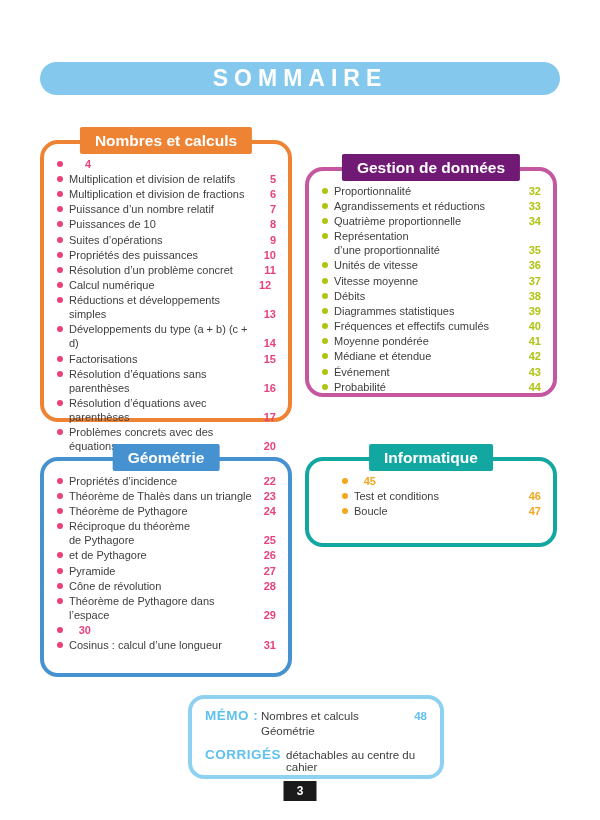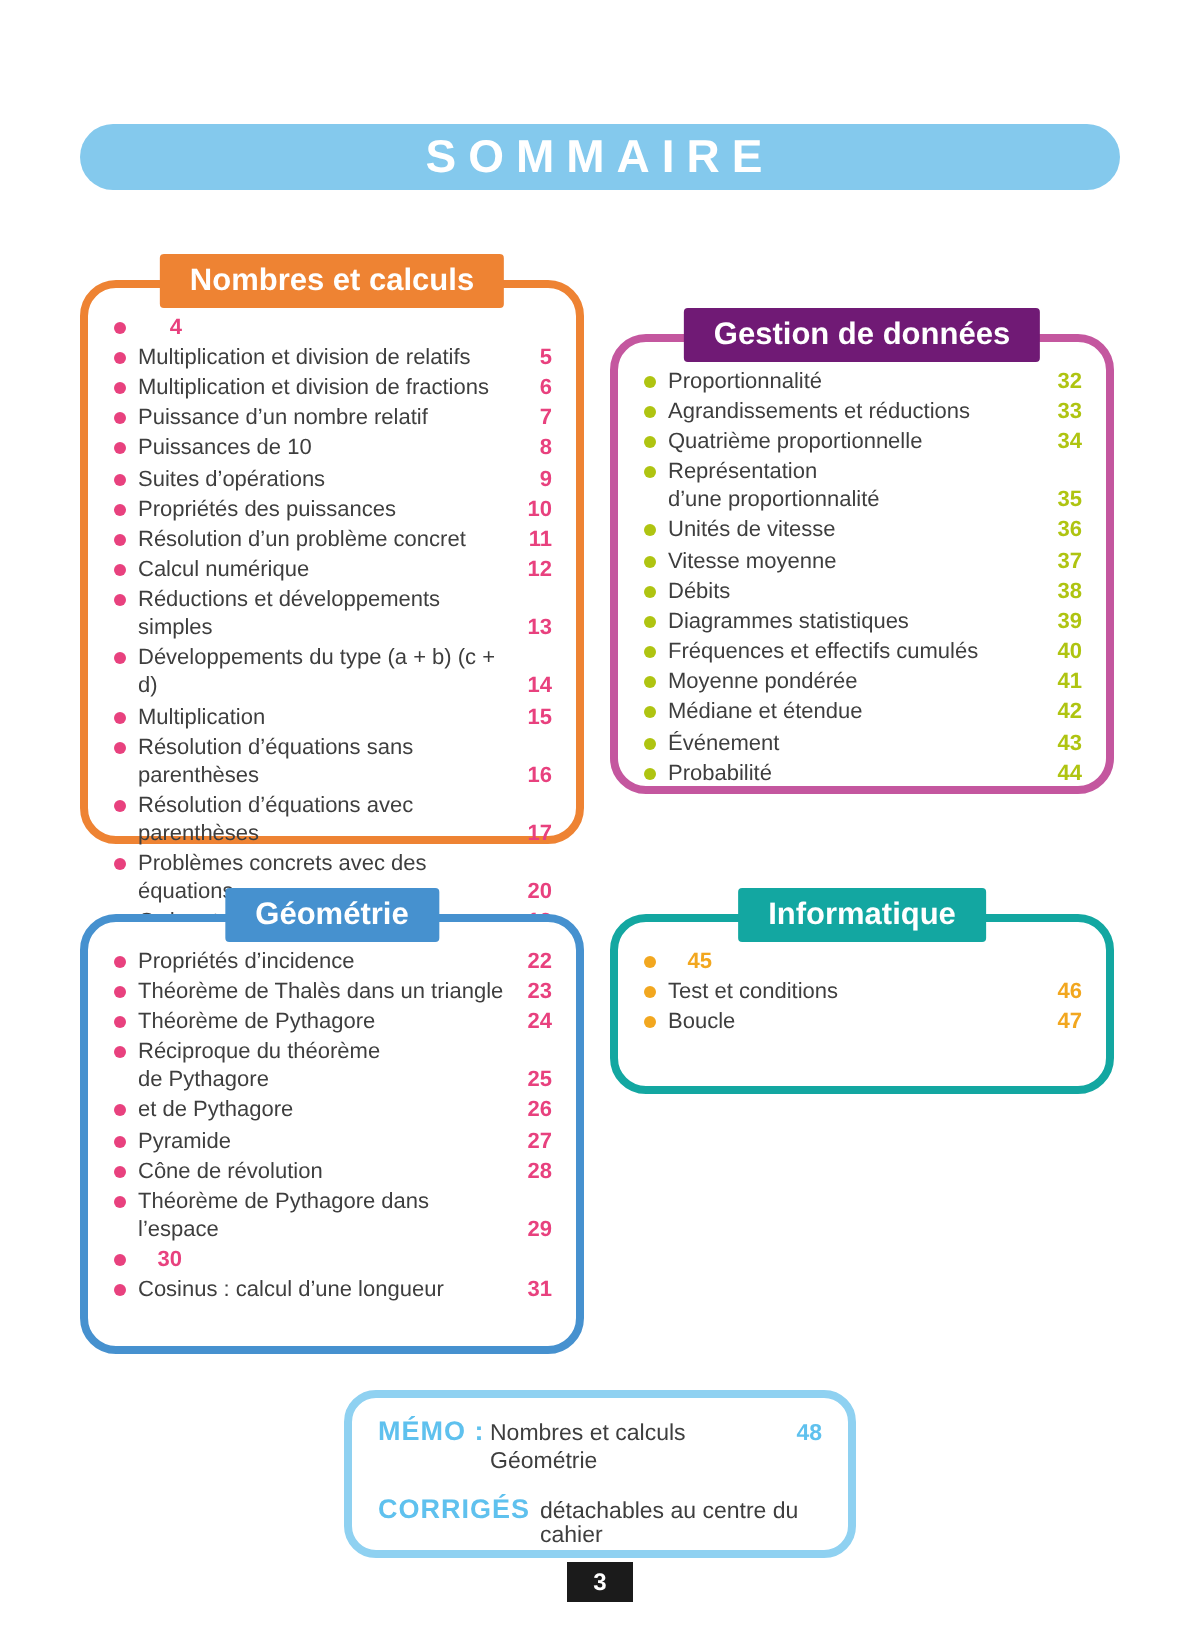--- a/index.html
+++ b/index.html
@@ -136,40 +136,40 @@
         <span class="label">
           <span class="line">Résolution d’un problème concret</span>
         </span>
         <span class="pagenum" style="color: rgb(232, 65, 126);">11</span>
       </li>
       <li class="toc-item">
         <span class="bullet" style="background: rgb(232, 65, 126);"></span>
         <span class="label">
           <span class="line">Calcul numérique</span>
         </span>
-        <span class="pagenum" style="color: rgb(232, 65, 126);">12</span>
+        <span class="pagenum" style="color: rgb(232, 65, 126); text-align: center;">12</span>
       </li>
       <li class="toc-item">
         <span class="bullet" style="background: rgb(232, 65, 126);"></span>
         <span class="label">
           <span class="line">Réductions et développements simples</span>
         </span>
         <span class="pagenum" style="color: rgb(232, 65, 126);">13</span>
       </li>
       <li class="toc-item">
         <span class="bullet" style="background: rgb(232, 65, 126);"></span>
         <span class="label">
           <span class="line">Développements du type (a + b) (c + d)</span>
         </span>
         <span class="pagenum" style="color: rgb(232, 65, 126);">14</span>
       </li>
       <li class="toc-item">
         <span class="bullet" style="background: rgb(232, 65, 126);"></span>
         <span class="label">
-          <span class="line">Multiplication</span>
+          <span class="line">Factorisations</span>
         </span>
         <span class="pagenum" style="color: rgb(232, 65, 126);">15</span>
       </li>
       <li class="toc-item">
         <span class="bullet" style="background: rgb(232, 65, 126);"></span>
         <span class="label">
           <span class="line">Résolution d’équations sans parenthèses</span>
         </span>
         <span class="pagenum" style="color: rgb(232, 65, 126);">16</span>
       </li>
@@ -376,21 +376,21 @@
       <li class="toc-item">
         <span class="bullet" style="background: rgb(232, 65, 126);"></span>
         <span class="label">
           <span class="line">Cosinus : calcul d’une longueur</span>
         </span>
         <span class="pagenum" style="color: rgb(232, 65, 126);">31</span>
       </li>
     </ul>
 </div>
 
-<div class="section-box sec-3" style="border-color: rgb(19, 167, 161);">
+<div class="section-box sec-3" style="border-color: rgb(19, 167, 161); padding-left: 20px;">
   <div class="section-header" style="background: rgb(19, 167, 161);">Informatique</div>
   <ul class="toc-list">
       <li class="toc-item">
         <span class="bullet" style="background: rgb(242, 167, 31);"></span>
         <span class="pagenum" style="color: rgb(242, 167, 31);">45</span>
       </li>
       <li class="toc-item">
         <span class="bullet" style="background: rgb(242, 167, 31);"></span>
         <span class="label">
           <span class="line">Test et conditions</span>
@@ -400,21 +400,21 @@
       <li class="toc-item">
         <span class="bullet" style="background: rgb(242, 167, 31);"></span>
         <span class="label">
           <span class="line">Boucle</span>
         </span>
         <span class="pagenum" style="color: rgb(242, 167, 31);">47</span>
       </li>
     </ul>
 </div>
 
-<div class="memo-box" style="border-color: rgb(143, 209, 241);">
+<div class="memo-box" style="border-color: rgb(143, 209, 241); margin-left: 16px;">
   <div class="memo-row">
     <span class="memo-label">MÉMO :</span>
     <span class="memo-text">Nombres et calculs</span>
     <span class="memo-page">48</span>
   </div>
   <div class="memo-row2">Géométrie</div>
   <div class="memo-row3">
     <span class="corriges-label">CORRIGÉS</span>
     <span class="corriges-text">détachables au centre du cahier</span>
   </div>

